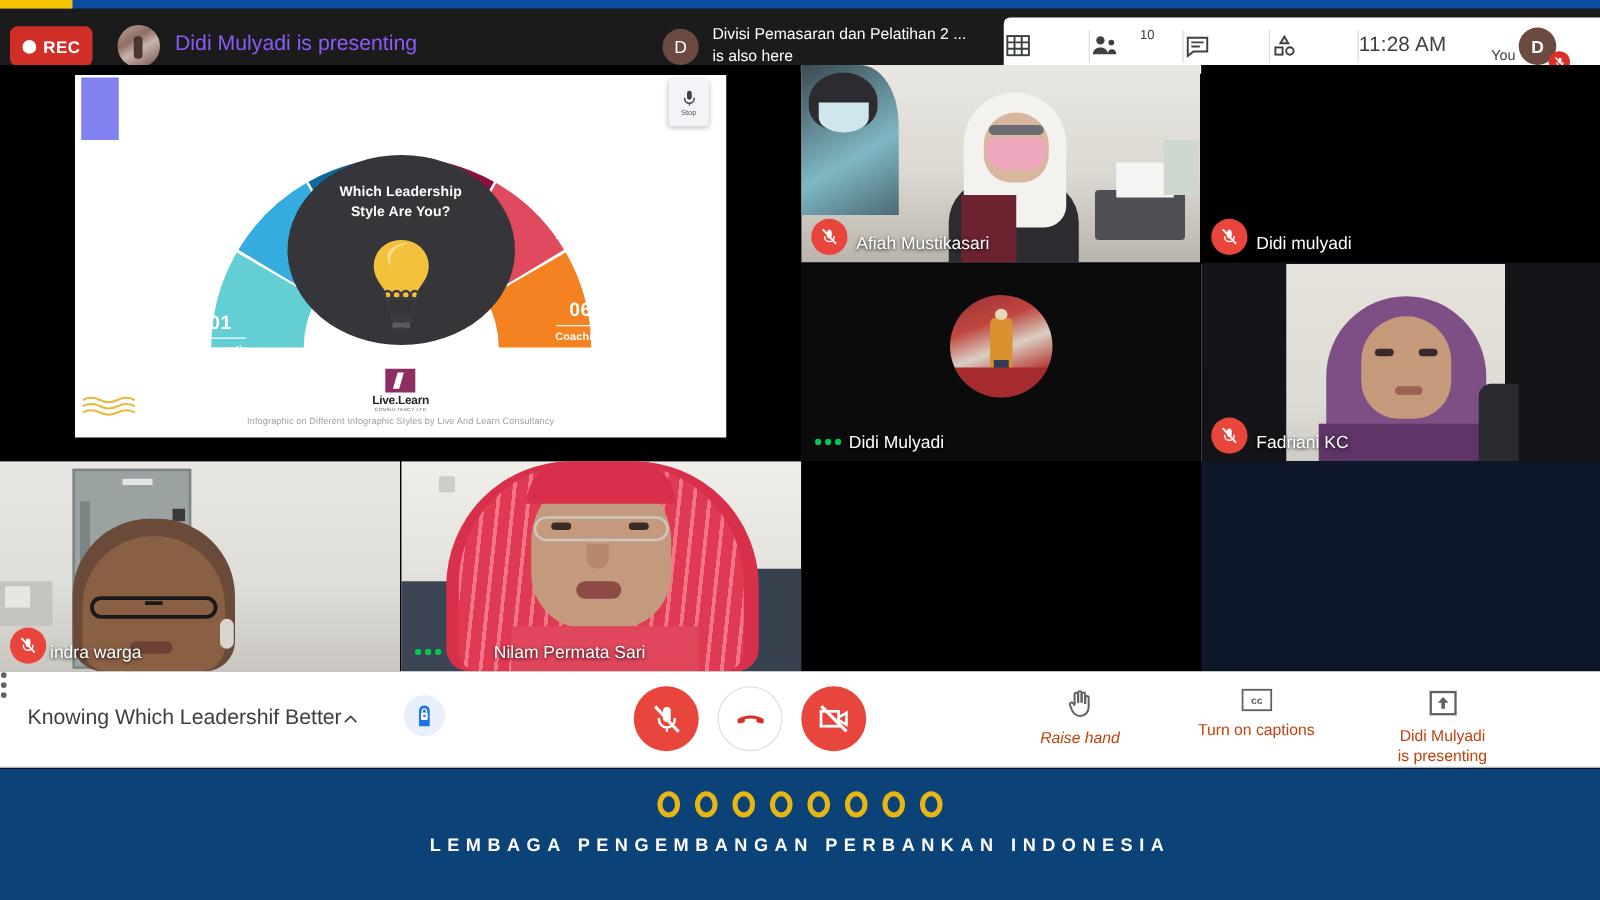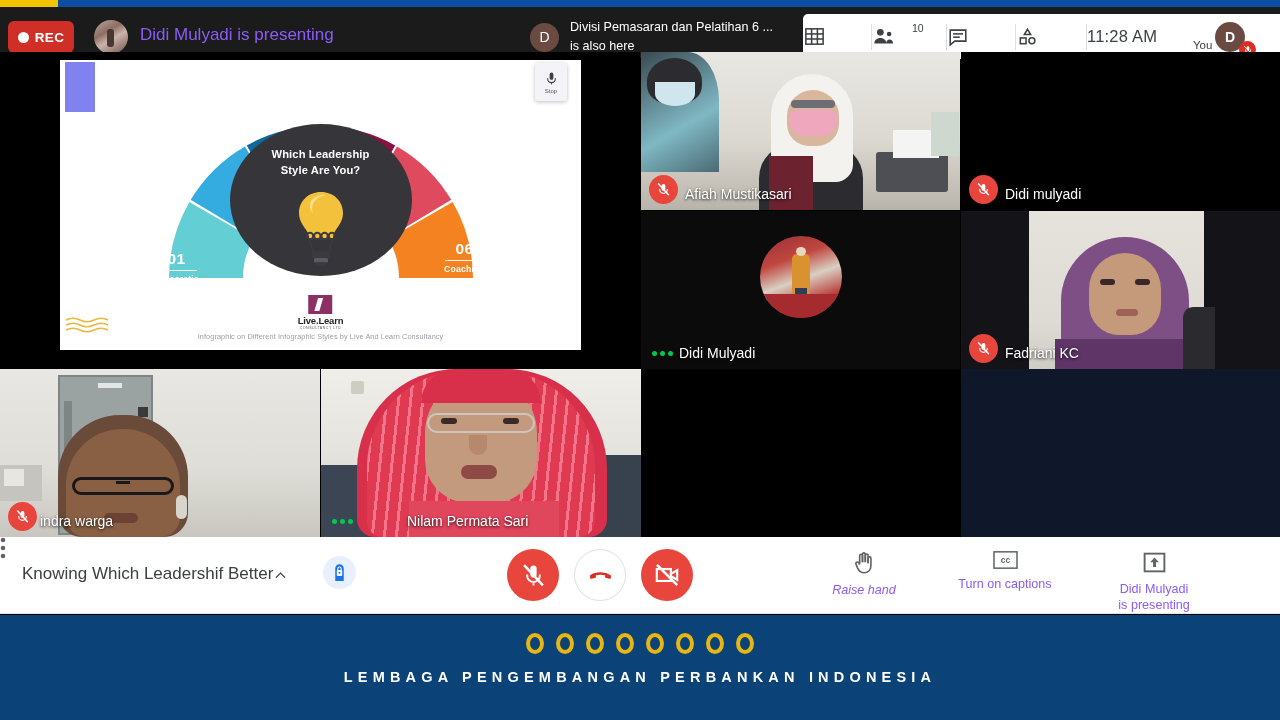--- a/index.html
+++ b/index.html
@@ -113,21 +113,21 @@
   .meet-title { position:absolute; left:22px; top:27px; color:#3c4043; font-size:17px; }
   .meet-caret { position:absolute; left:272px; top:30px; }
   .lock-btn { position:absolute; left:323px; top:19px; width:33px; height:33px; border-radius:50%;
               background:#e8f0fe; display:flex; align-items:center; justify-content:center; }
   .round-btn { position:absolute; top:12px; width:52px; height:52px; border-radius:50%;
                display:flex; align-items:center; justify-content:center; }
   #btn-mic { left:507px; background:#e8453c; }
   #btn-hangup { left:574px; background:#fff; border:1px solid #e0e0e0; }
   #btn-cam { left:641px; background:#e8453c; }
   .ctl-item { position:absolute; top:13px; display:flex; flex-direction:column; align-items:center;
-              color:#8b5cf6; font-size:12.6px; line-height:1.28; }
+              color:#c2410c; font-size:12.6px; line-height:1.28; }
   #ctl-hand { left:818px; width:92px;font-style:italic; }
   #ctl-cc { left:946px; width:118px; }
   #ctl-present { left:1098px; width:112px; text-align:center; }
   #ctl-more { left:1240px; top:30px; }
   .ctl-label { margin-top:6px; }
 
   
   .footer { position:absolute; left:0; top:615px; width:1280px; height:105px; background:#0b4277; }
   .rings { position:absolute; left:0; right:0; top:18px; display:flex; justify-content:center; gap:12px; }
   .ring { width:18px; height:21px; border:4px solid #e8b613; border-radius:50%; }
@@ -146,21 +146,21 @@
     <div class="rec-badge">
       <span class="rec-dot"></span>
       <span class="rec-label">REC</span>
     </div>
     <div class="presenter-avatar"></div>
     <div class="presenting-text">Didi Mulyadi is presenting</div>
 
     <div class="also-here">
       <div class="ah-avatar">D</div>
       <div class="ah-texts">
-        <span class="ah-line1">Divisi Pemasaran dan Pelatihan 6 ...</span>
+        <span class="ah-line1">Divisi Pemasaran dan Pelatihan 2 ...</span>
         <span class="ah-line2">is also here</span>
       </div>
     </div>
 
     <div class="toolbar">
       <div class="tb-item tb-grid">
         <svg width="23" height="23" viewBox="0 0 24 24">
             <g fill="none" stroke="#3c4043" stroke-width="1.6">
               <rect x="3" y="4" width="18" height="16"></rect>
               <line x1="9" y1="4" x2="9" y2="20"></line>
@@ -445,21 +445,21 @@
       <div style="position:absolute;left:182px;top:49px;width:16px;height:6px;background:#3b2b27;border-radius:3px;"></div>
       <div style="position:absolute;left:148px;top:66px;width:18px;height:20px;background:#b8886d;border-radius:0 0 10px 10px;"></div>
       <div style="position:absolute;left:140px;top:96px;width:36px;height:14px;background:#8e4a44;border-radius:8px;"></div>
       <div style="position:absolute;left:88px;top:132px;width:150px;height:36px;background:#e0465c;"></div>
     </div>
     <div class="speaking-dots" style="left:11px;bottom:13px;">
       <i></i>
         <i></i>
         <i></i>
     </div>
-    <div class="tile-name" style="left:42px;padding-left:44px;">Nilam Permata Sari</div>
+    <div class="tile-name" style="left:30px;padding-left:44px;">Nilam Permata Sari</div>
   </div>
 
 
   <div class="tile" id="tile-empty"></div>
 
   <div class="controls">
     <div class="meet-title">Knowing Which Leadershif Better</div>
     <div class="meet-caret">
       <svg width="17" height="17" viewBox="0 0 24 24">
           <path d="M5.5 15 12 8.6 18.5 15" fill="none" stroke="#3c4043" stroke-width="1.9"></path>

